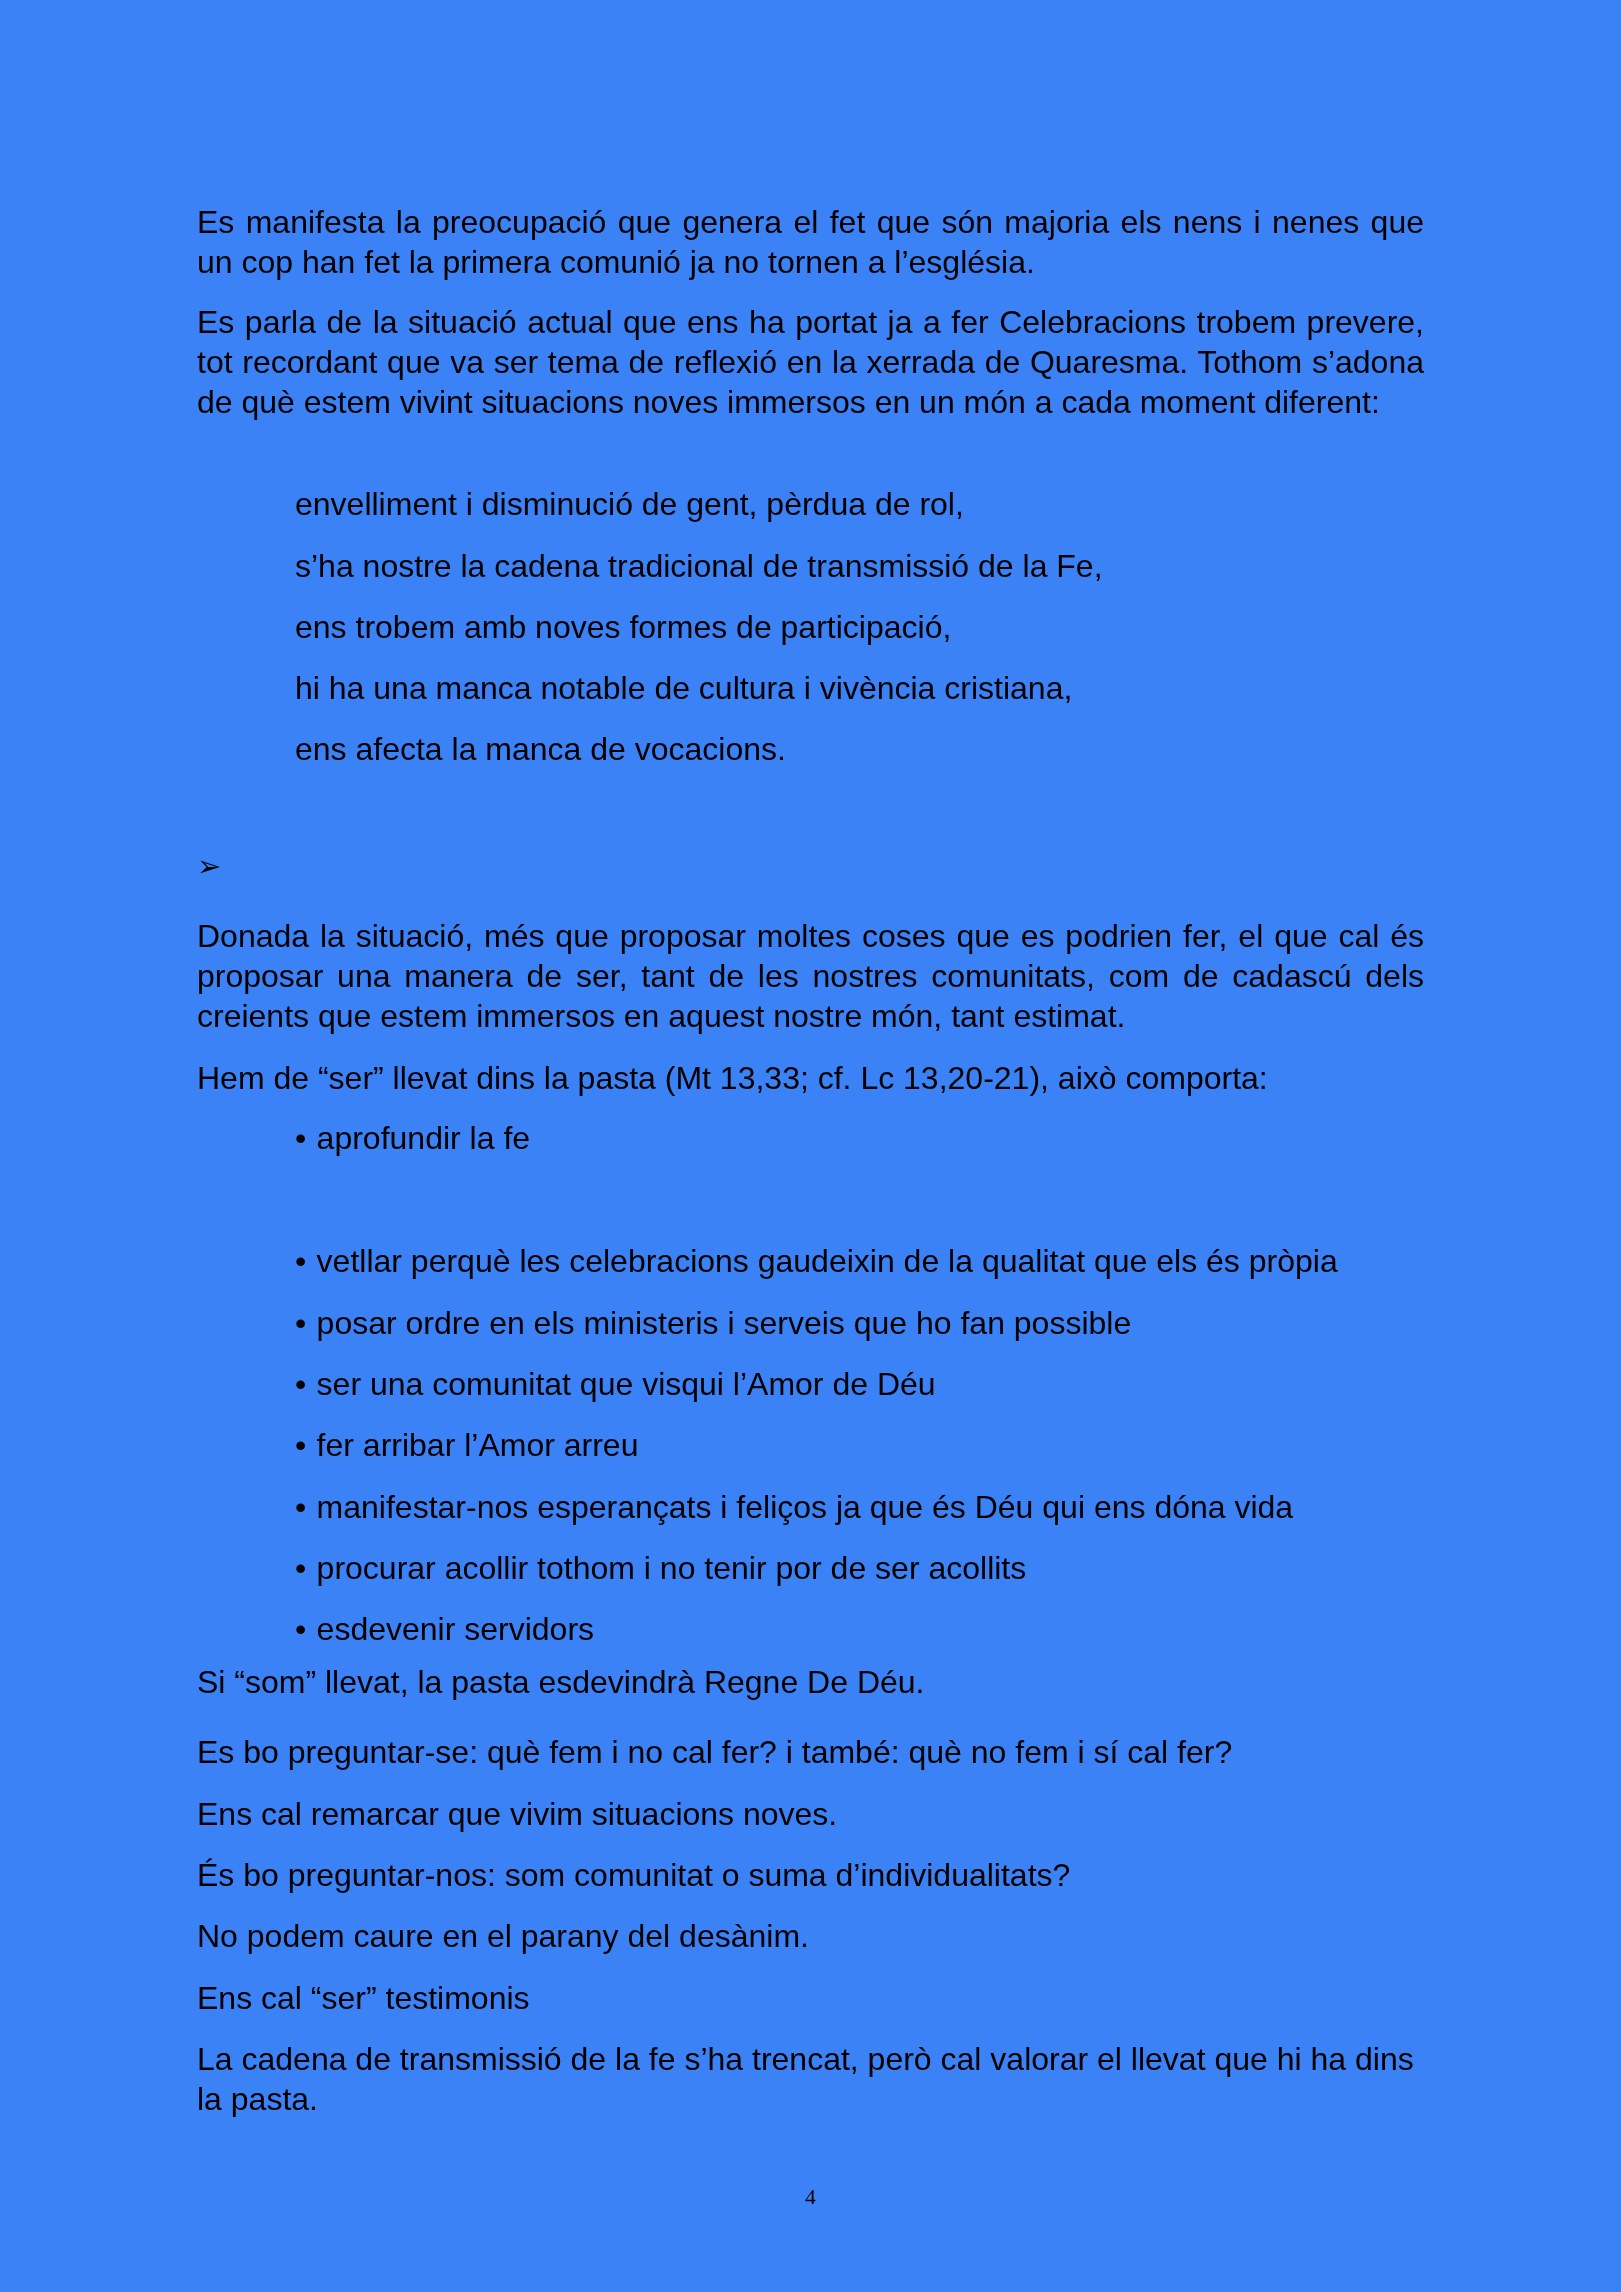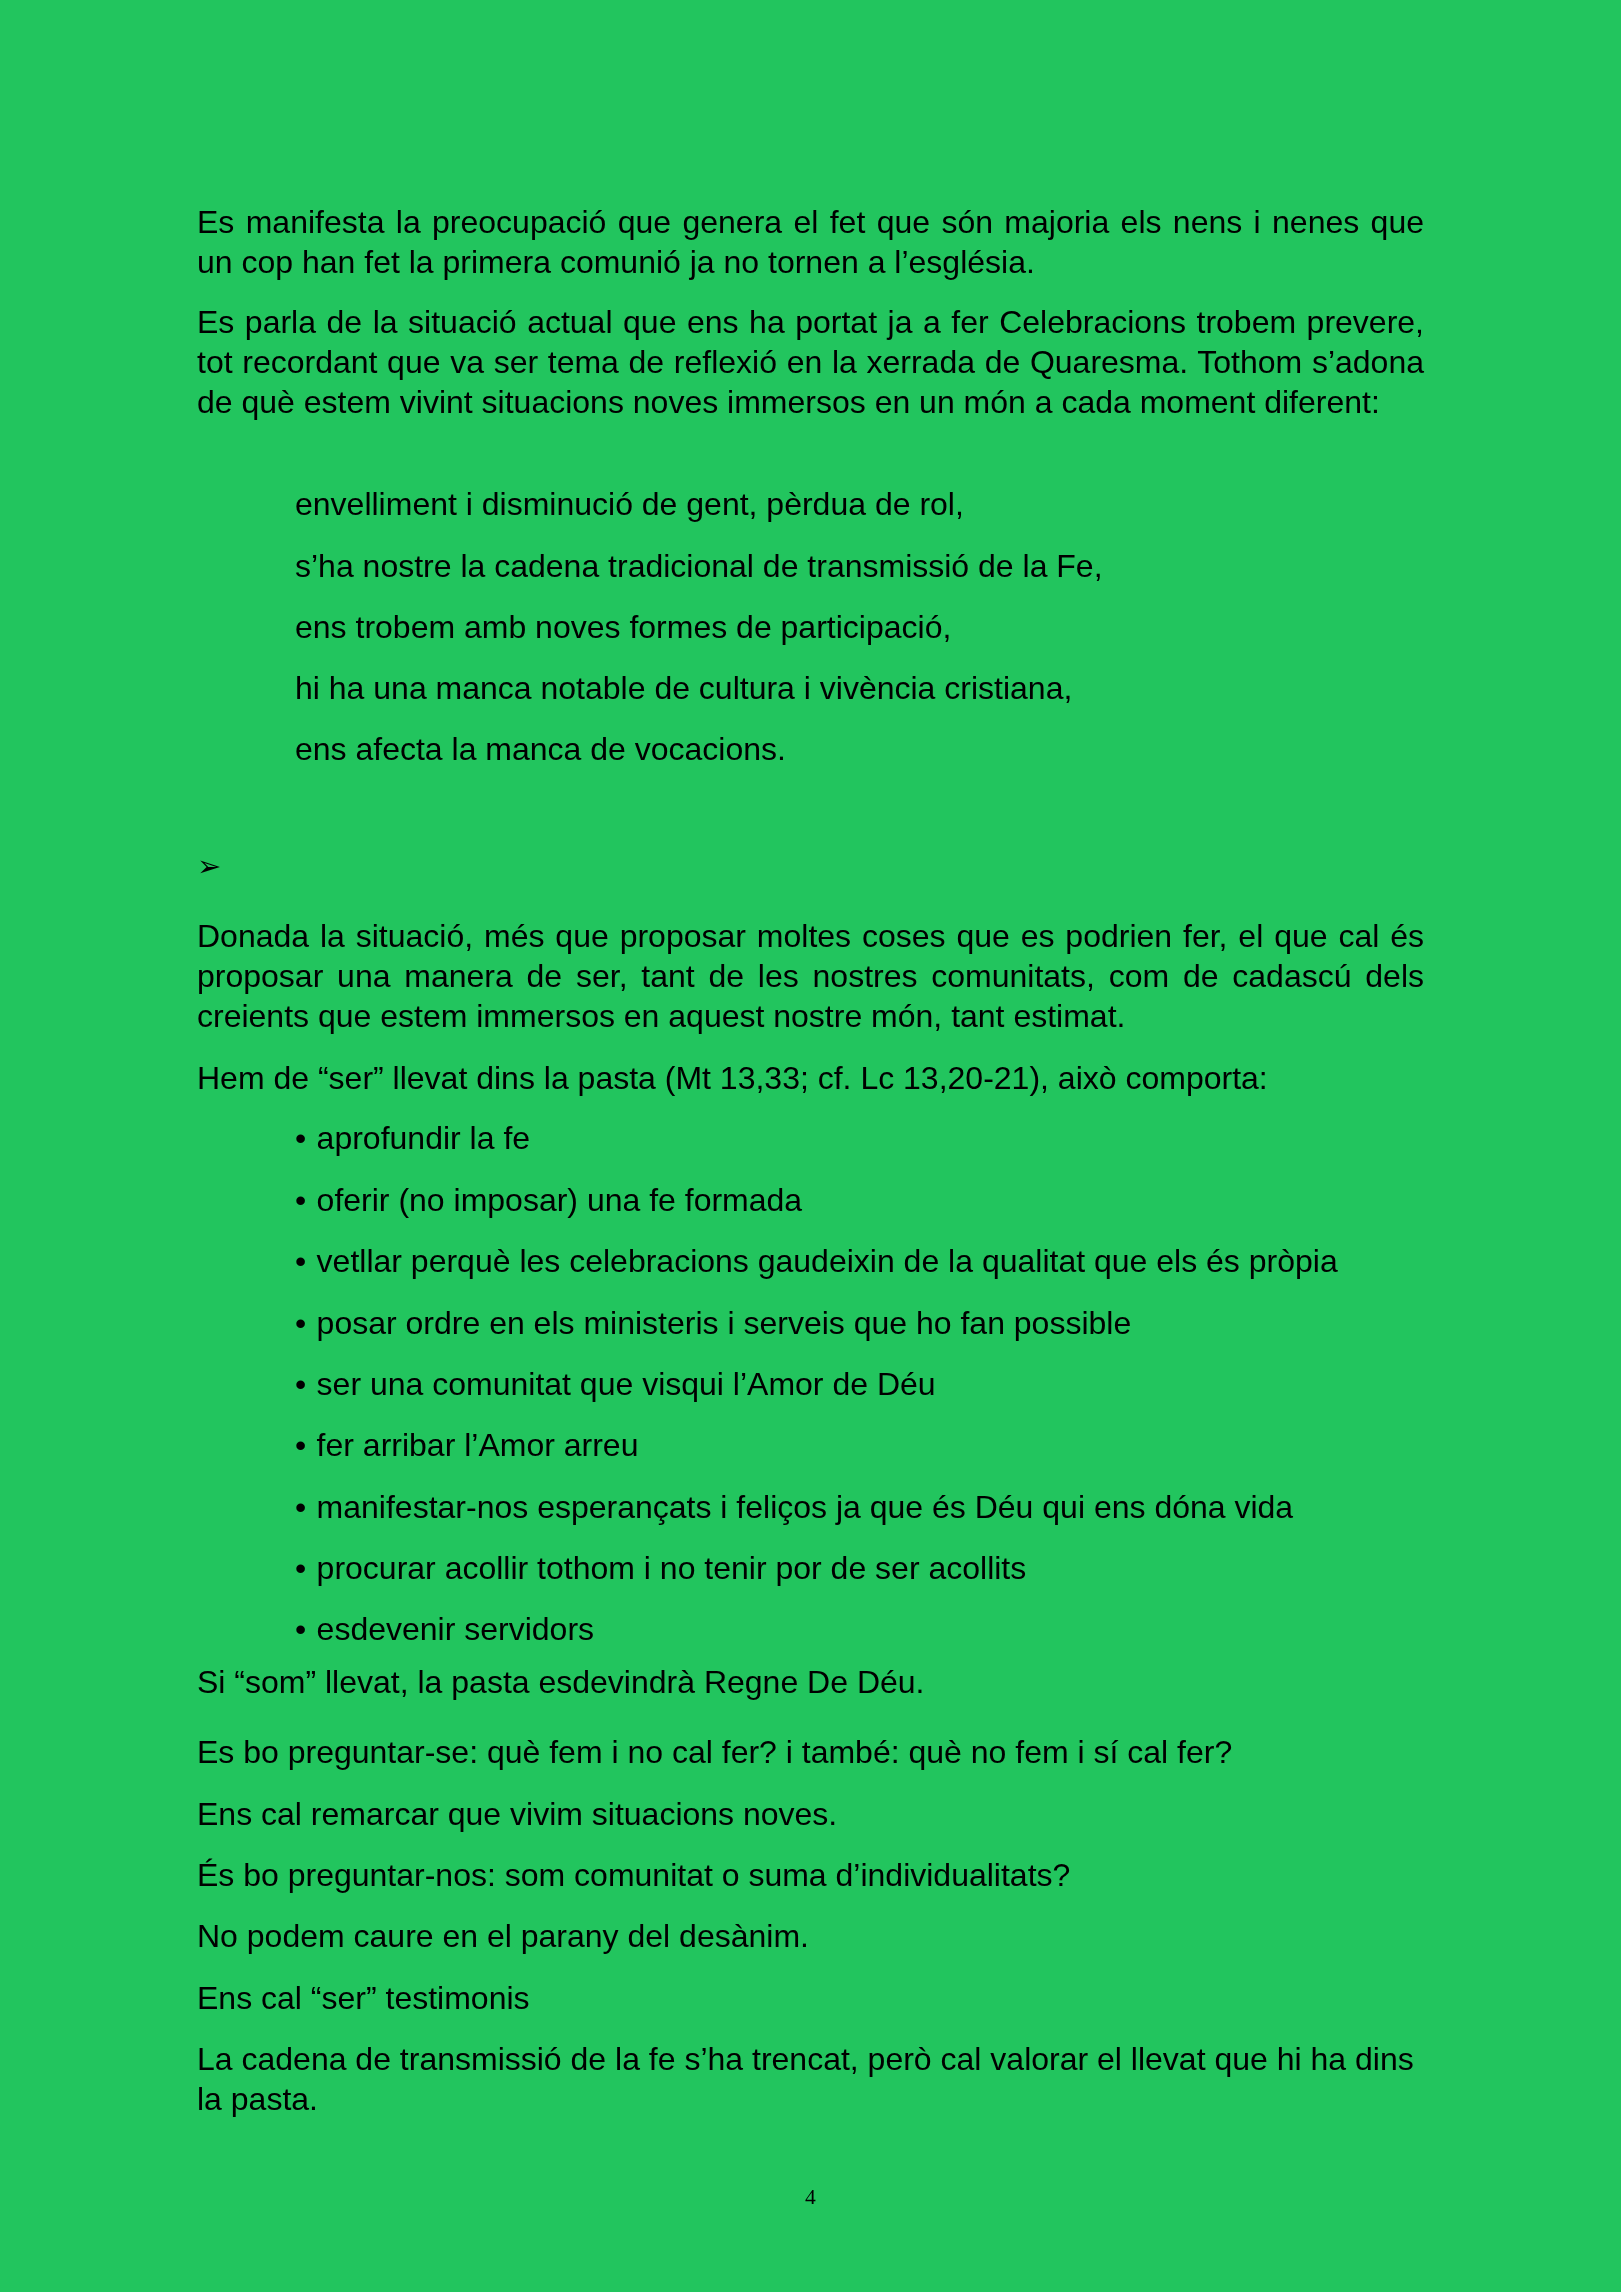--- a/index.html
+++ b/index.html
@@ -1,17 +1,17 @@
 <!DOCTYPE html>
 <html><head>
 <meta charset="utf-8">
 <style>
   html, body { margin: 0; padding: 0; background: #ffffff; }
   body { width: 1621px; height: 2293px; position: relative; overflow: hidden; }
-  .page { position: absolute; left: 0; top: 0; width: 1621px; height: 2293px; background: #22c55e; }
+  .page { position: absolute; left: 0; top: 0; width: 1621px; height: 2293px; background: #3b82f6; }
   .blk {
     position: absolute; left: 197px; width: 1227px;
     font-family: "Liberation Sans", sans-serif; font-size: 32px; line-height: 40px;
     color: #000; margin: 0;
   }
   .just { text-align: justify; text-align-last: left; }
   .ind { left: 295px; width: 1129px; }
   .heading { font-weight: bold; display: flex; align-items: baseline; }
   .arrow { display: inline-block; width: 43px; font-weight: normal; font-family: "DejaVu Sans", sans-serif; font-size: 29px; }
   .bullet-line { left: 295px; width: 1176px; white-space: nowrap; }
@@ -36,21 +36,20 @@
   <p class="blk ind" style="top:729px">ens afecta la manca de vocacions.</p>
 
   <div class="blk heading" style="top:846px">
     <span class="arrow">➢</span>
   </div>
 
   <p class="blk just" style="top:916px">Donada la situació, més que proposar moltes coses que es podrien fer, el que cal és proposar una manera de ser, tant de les nostres comunitats, com de cadascú dels creients que estem immersos en aquest nostre món, tant estimat.</p>
   <p class="blk" style="top:1058px">Hem de “ser” llevat dins la pasta (Mt 13,33; cf. Lc 13,20-21), això comporta:</p>
 
   <div class="blk bullet-line" style="top:1118px"><span class="bullet">•</span><span>aprofundir la fe</span></div>
-  <div class="blk bullet-line" style="top:1180px"><span class="bullet">•</span><span>oferir (no imposar) una fe formada</span></div>
   <div class="blk bullet-line" style="top:1241px"><span class="bullet">•</span><span>vetllar perquè les celebracions gaudeixin de la qualitat que els és pròpia</span></div>
   <div class="blk bullet-line" style="top:1303px"><span class="bullet">•</span><span>posar ordre en els ministeris i serveis que ho fan possible</span></div>
   <div class="blk bullet-line" style="top:1364px"><span class="bullet">•</span><span>ser una comunitat que visqui l’Amor de Déu</span></div>
   <div class="blk bullet-line" style="top:1425px"><span class="bullet">•</span><span>fer arribar l’Amor arreu</span></div>
   <div class="blk bullet-line" style="top:1487px"><span class="bullet">•</span><span>manifestar-nos esperançats i feliços ja que és Déu qui ens dóna vida</span></div>
   <div class="blk bullet-line" style="top:1548px"><span class="bullet">•</span><span>procurar acollir tothom i no tenir por de ser acollits</span></div>
   <div class="blk bullet-line" style="top:1609px"><span class="bullet">•</span><span>esdevenir servidors</span></div>
 
   <p class="blk" style="top:1662px">Si “som” llevat, la pasta esdevindrà Regne De Déu.</p>
   <p class="blk" style="top:1732px">Es bo preguntar-se: què fem i no cal fer? i també: què no fem i sí cal fer?</p>

